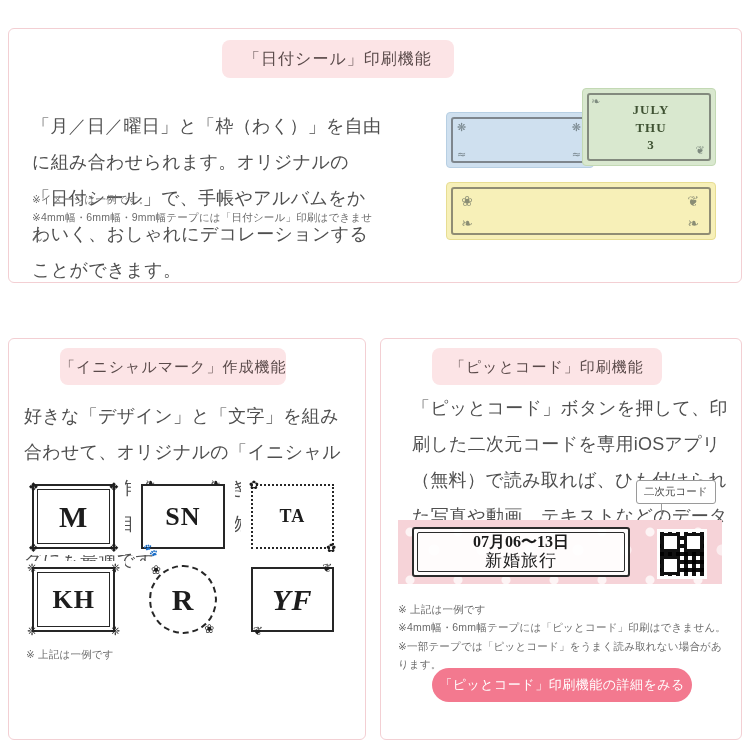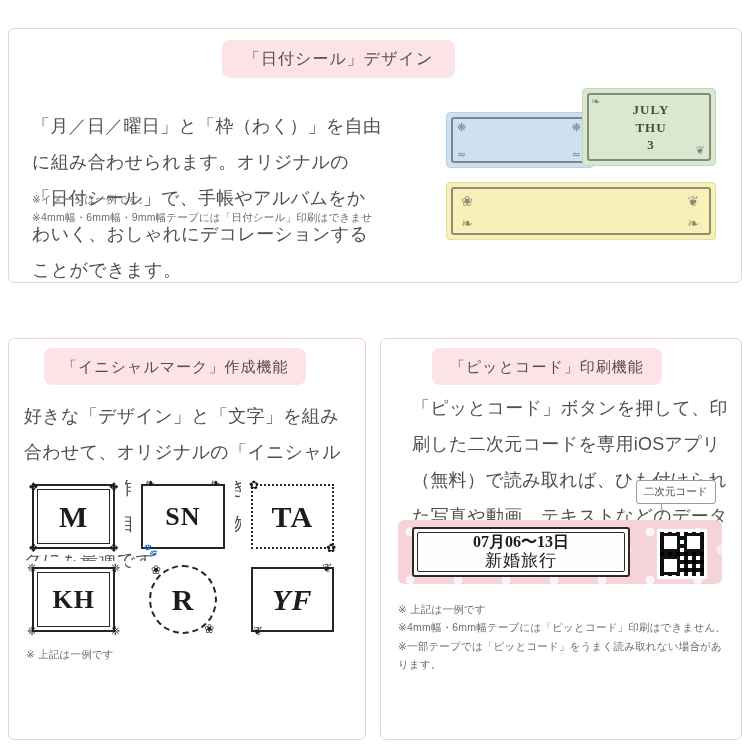--- a/index.html
+++ b/index.html
@@ -30,21 +30,21 @@
     background:#fce4e6;
     border-radius:8px;
     color:#5a4a4a;
     font-size:16px;
     line-height:1;
     padding:11px 22px;
     white-space:nowrap;
     letter-spacing:1px;
   }
   #pill-date{left:222px;top:40px;}
-  #pill-initial{left:44px;top:348px;font-size:15px;padding:11px 18px;}
+  #pill-initial{left:60px;top:348px;font-size:15px;padding:11px 0;}
   #pill-code{left:432px;top:348px;font-size:15px;padding:11px 18px;}
 
   
   .body-text{
     position:absolute;
     font-size:18px;
     line-height:2.0;
     color:#4f4f4f;
     letter-spacing:0.3px;
   }
@@ -155,21 +155,21 @@
   }
   #code-tape{
     position:absolute;left:398px;top:520px;width:324px;height:64px;
     background:#f6d3d8;
     background-image:
       radial-gradient(circle at 12px 12px, rgba(255,255,255,.75) 4px, transparent 5px),
       radial-gradient(circle at 36px 30px, rgba(255,255,255,.6) 5px, transparent 6px),
       radial-gradient(circle at 60px 10px, rgba(255,255,255,.7) 3px, transparent 4px),
       radial-gradient(circle at 84px 40px, rgba(255,255,255,.6) 4px, transparent 5px);
     background-size:48px 48px,48px 48px,48px 48px,48px 48px;
-    border-radius:6px;
+    border-radius:0;
     box-sizing:border-box;
   }
   #code-tape .tapeinner{
     position:absolute;left:14px;top:7px;width:218px;height:50px;
     border:2px solid #2b2b2b;border-radius:3px;
     background:rgba(255,255,255,.92);
     box-sizing:border-box;
     display:flex;flex-direction:column;align-items:center;justify-content:center;
   }
   #code-tape .tapeinner:before{
@@ -210,21 +210,21 @@
     cursor:pointer;
   }
 </style>
 </head>
 <body>
 
 <div class="page">
 
   <div class="panel" id="panel-date"></div>
 
-  <div class="pill" id="pill-date">「日付シール」デザイン</div>
+  <div class="pill" id="pill-date">「日付シール」印刷機能</div>
 
   <div class="body-text" id="date-desc">「月／日／曜日」と「枠（わく）」を自由に組み合わせられます。オリジナルの「日付シール」で、手帳やアルバムをかわいく、おしゃれにデコレーションすることができます。</div>
 
   <div class="note" id="date-notes" style="white-space:pre-line;">※イメージは一例です。
 ※4mm幅・6mm幅・9mm幅テープには「日付シール」印刷はできません。</div>
 
   <div class="sticker" id="sticker-blue">
     <div class="frame"></div>
     <div class="deco" style="left:10px;top:8px;">❋</div>
     <div class="deco" style="right:12px;top:8px;">❋</div>
@@ -272,21 +272,21 @@
       <div class="orn" style="left:14px;top:-2px;">❧</div>
       <div class="orn" style="right:14px;top:-2px;">❧</div>
       <div class="orn" style="left:12px;bottom:-2px;">🐾</div>
       <div class="mletters" style="font-size:26px;">SN</div>
     </div>
 
     <div class="mark">
       <div class="mborder" style="border-style:dotted;"></div>
       <div class="orn" style="left:8px;top:0;">✿</div>
       <div class="orn" style="right:8px;bottom:0;">✿</div>
-      <div class="mletters" style="font-size:30px;">TA</div>
+      <div class="mletters" style="font-size:18px;">TA</div>
     </div>
 
     <div class="mark">
       <div class="mborder"></div>
       <div class="mborder inner"></div>
       <div class="orn" style="left:5px;top:0;">❈</div>
       <div class="orn" style="right:5px;top:0;">❈</div>
       <div class="orn" style="left:5px;bottom:0;">❈</div>
       <div class="orn" style="right:5px;bottom:0;">❈</div>
       <div class="mletters" style="font-size:26px;">KH</div>
@@ -327,14 +327,15 @@
       <div class="qcorner q1"></div>
       <div class="qcorner q2"></div>
       <div class="qcorner q3"></div>
     </div>
   </div>
 
   <div class="note" id="code-notes" style="white-space:pre-line;">※ 上記は一例です
 ※4mm幅・6mm幅テープには「ピッとコード」印刷はできません。
 ※一部テープでは「ピッとコード」をうまく読み取れない場合があります。</div>
 
+  <button id="cta">「ピッとコード」印刷機能の詳細をみる</button>
 
 </div>
 
 </body></html>

